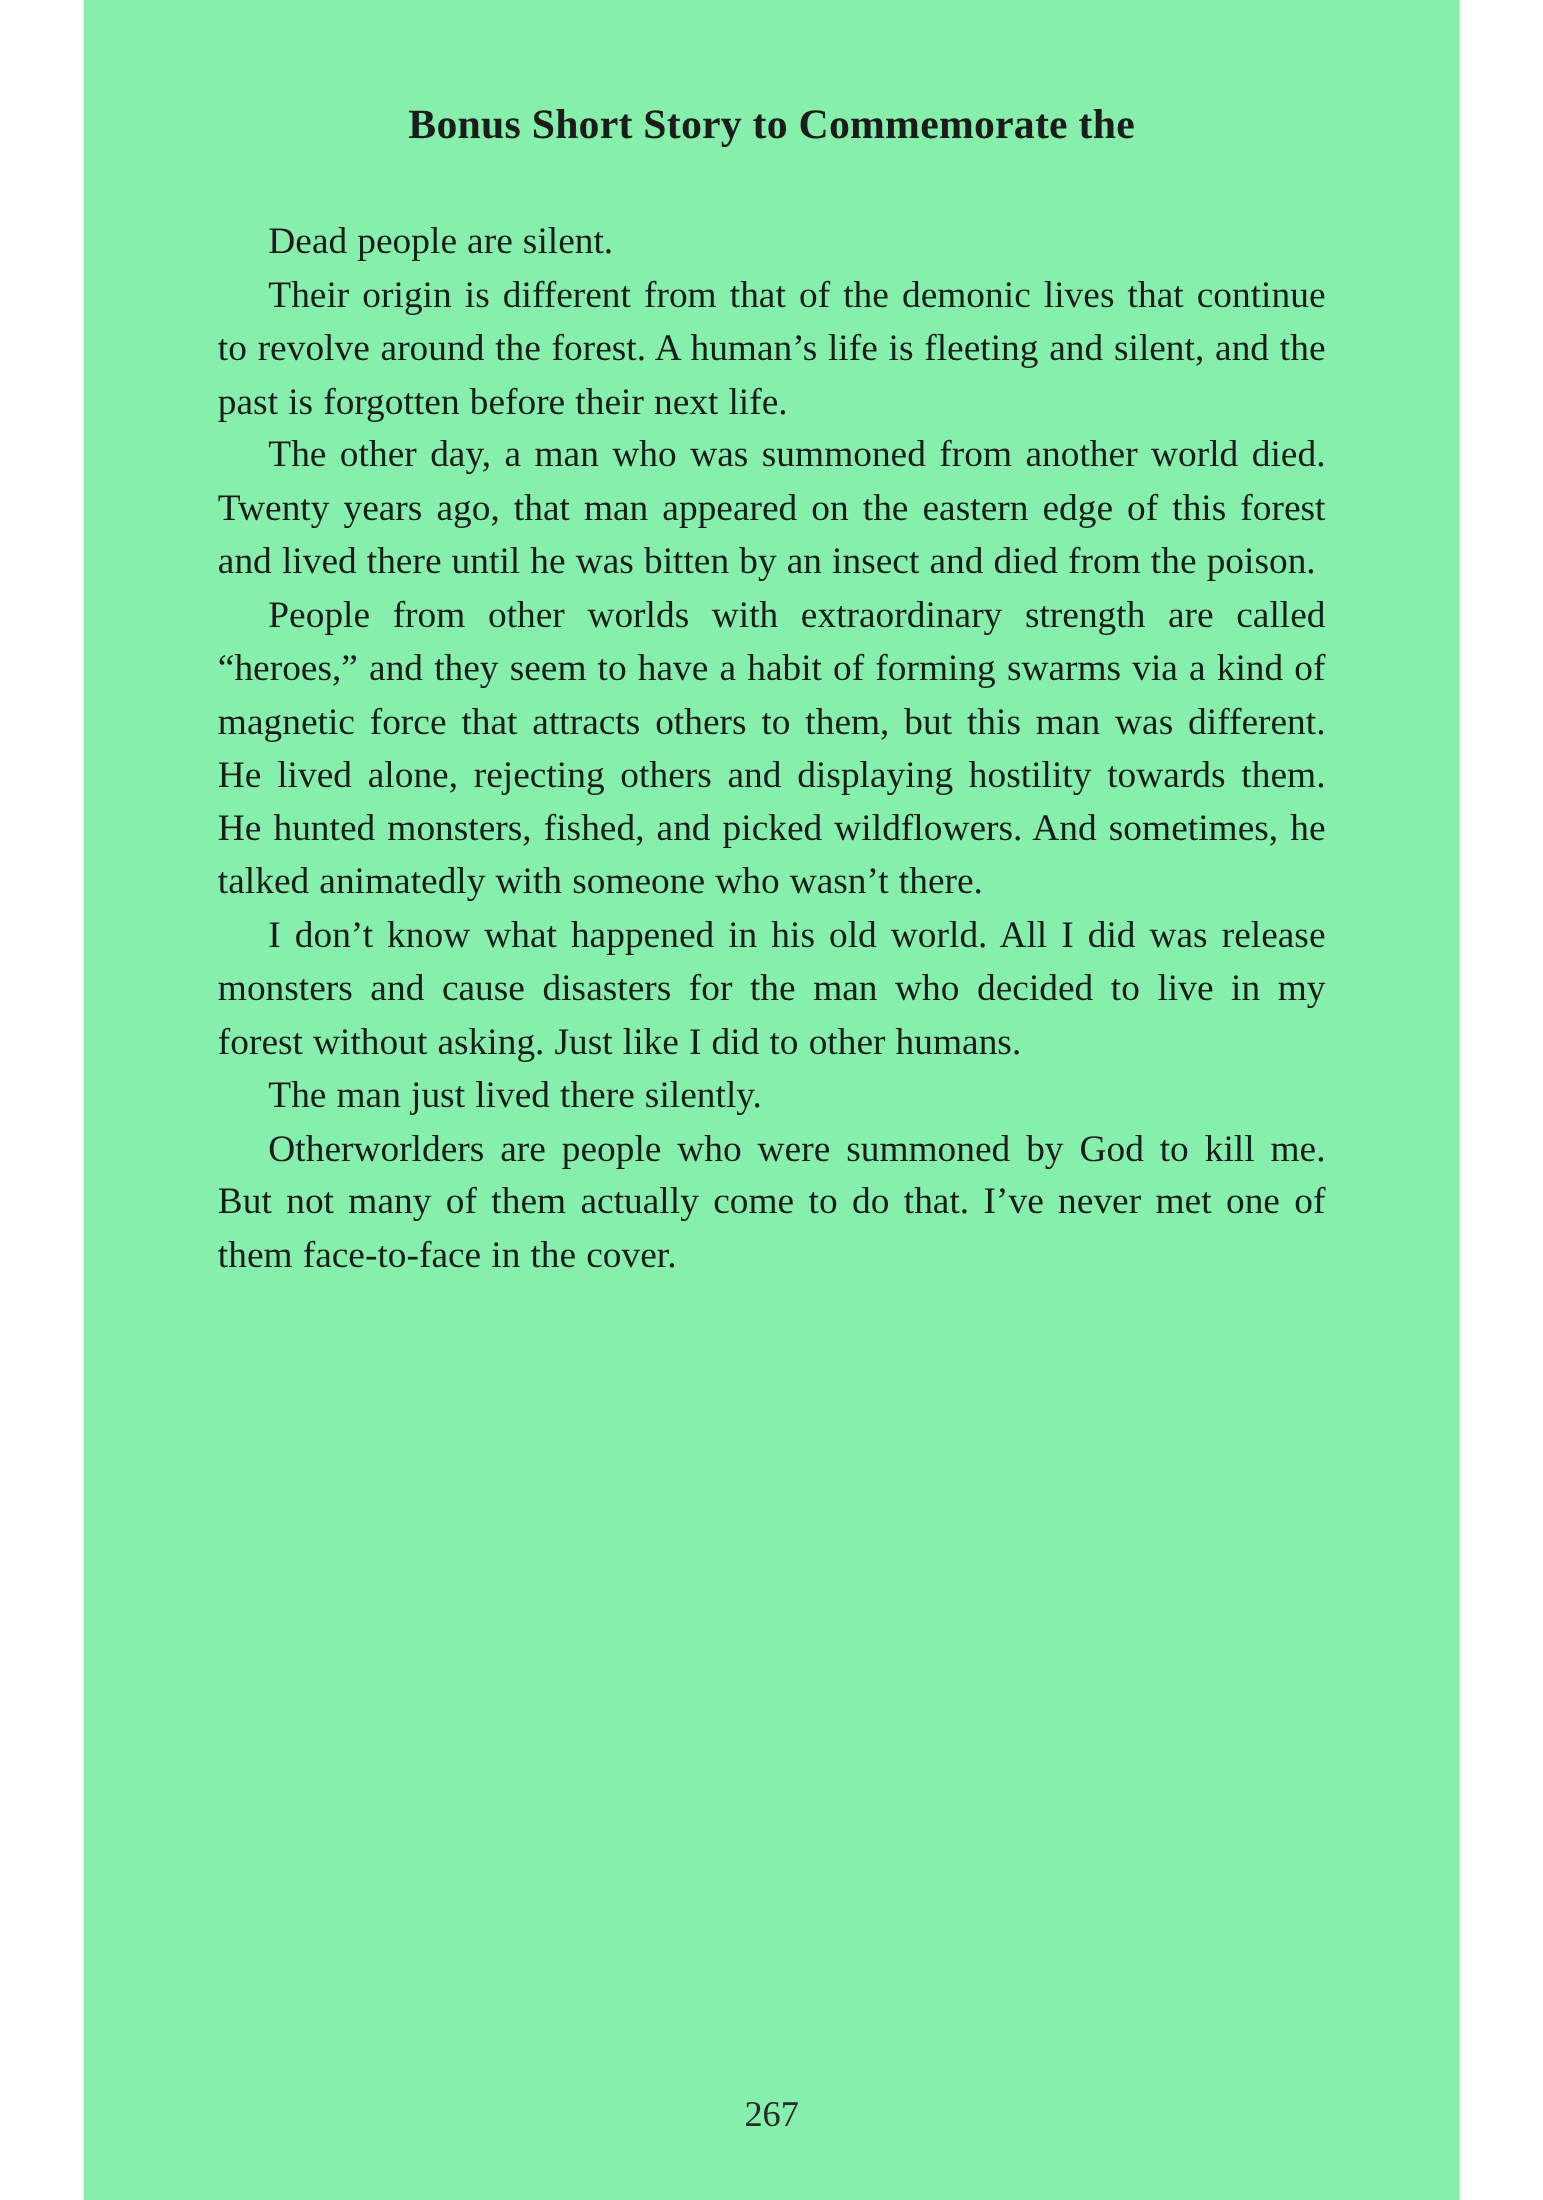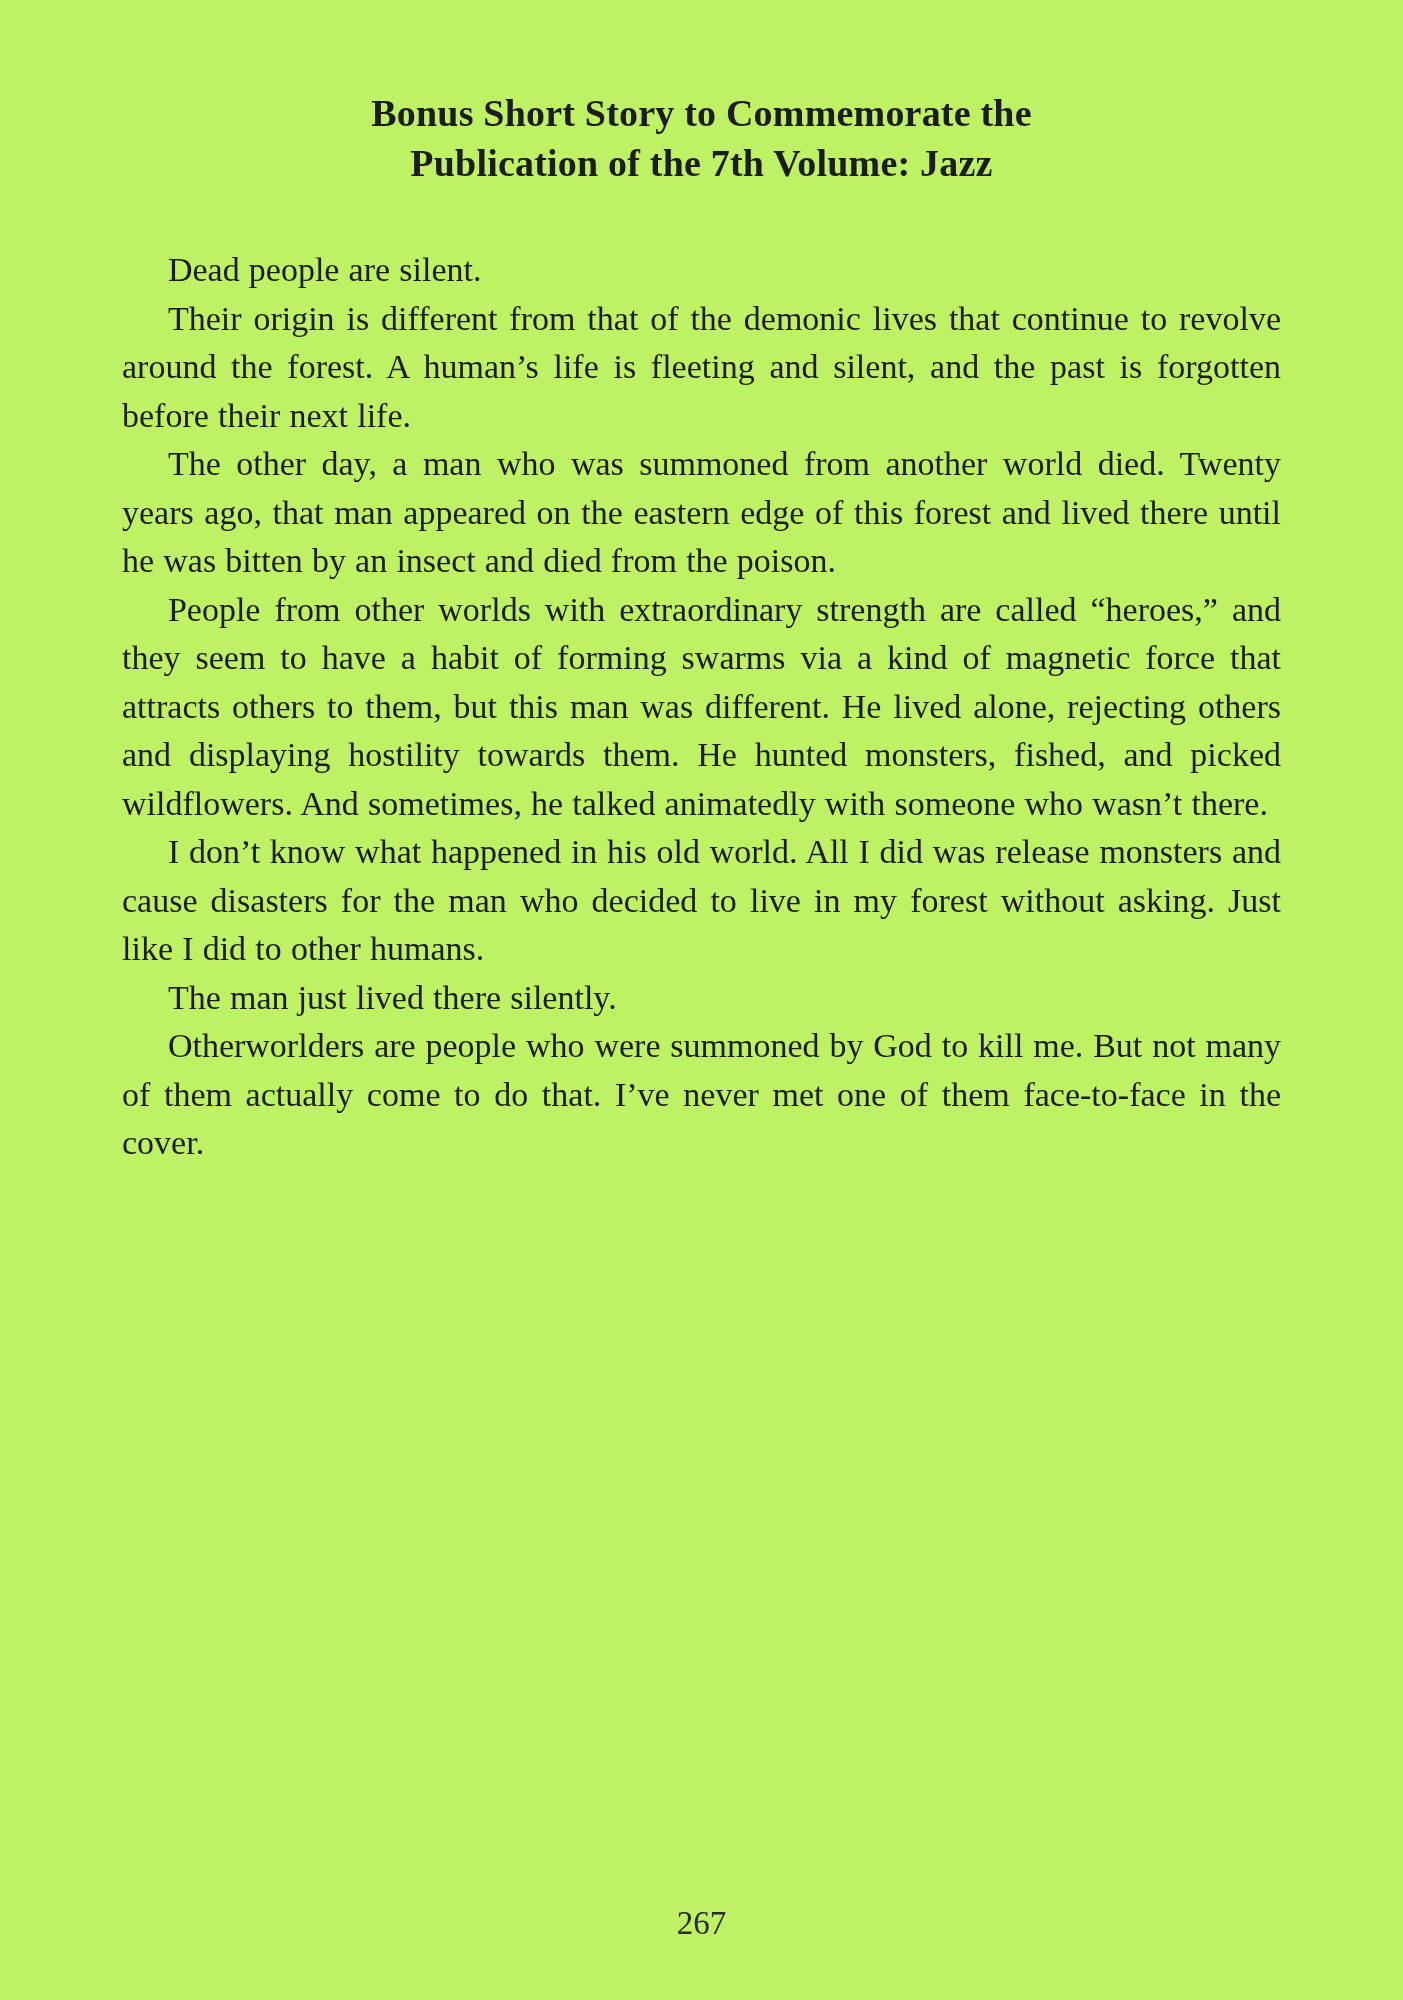--- a/index.html
+++ b/index.html
@@ -2,24 +2,24 @@
 <html><head>
 <meta charset="utf-8">
 <style>
   html, body {
     margin: 0;
     padding: 0;
     background: #ffffff;
   }
   .page {
     position: relative;
-    width: 1403px;
+    width: 1251px;
     height: 2000px;
     margin: 0 auto;
-    background: #bef264;
+    background: #86efac;
     color: #1c1c1c;
     font-family: "Liberation Serif", "DejaVu Serif", serif;
     box-sizing: border-box;
     padding: 88px 122px 0 122px;
     overflow: hidden;
   }
   .title {
     margin: 0 0 58px 0;
     text-align: center;
     font-size: 38px;
@@ -47,21 +47,20 @@
     font-size: 33px;
     color: #2a2a2a;
   }
 </style>
 </head>
 <body>
 
 <div class="page">
   <h1 class="title">
     <span class="title-line">Bonus Short Story to Commemorate the</span>
-    <span class="title-line">Publication of the 7th Volume: Jazz</span>
   </h1>
 
   <div class="body-text">
     <p>Dead people are silent.</p>
     <p>Their origin is different from that of the demonic lives that continue to revolve around the forest. A human’s life is fleeting and silent, and the past is forgotten before their next life.</p>
     <p>The other day, a man who was summoned from another world died. Twenty years ago, that man appeared on the eastern edge of this forest and lived there until he was bitten by an insect and died from the poison.</p>
     <p>People from other worlds with extraordinary strength are called “heroes,” and they seem to have a habit of forming swarms via a kind of magnetic force that attracts others to them, but this man was different. He lived alone, rejecting others and displaying hostility towards them. He hunted monsters, fished, and picked wildflowers. And sometimes, he talked animatedly with someone who wasn’t there.</p>
     <p>I don’t know what happened in his old world. All I did was release monsters and cause disasters for the man who decided to live in my forest without asking. Just like I did to other humans.</p>
     <p>The man just lived there silently.</p>
     <p>Otherworlders are people who were summoned by God to kill me. But not many of them actually come to do that. I’ve never met one of them face-to-face in the cover.</p>

